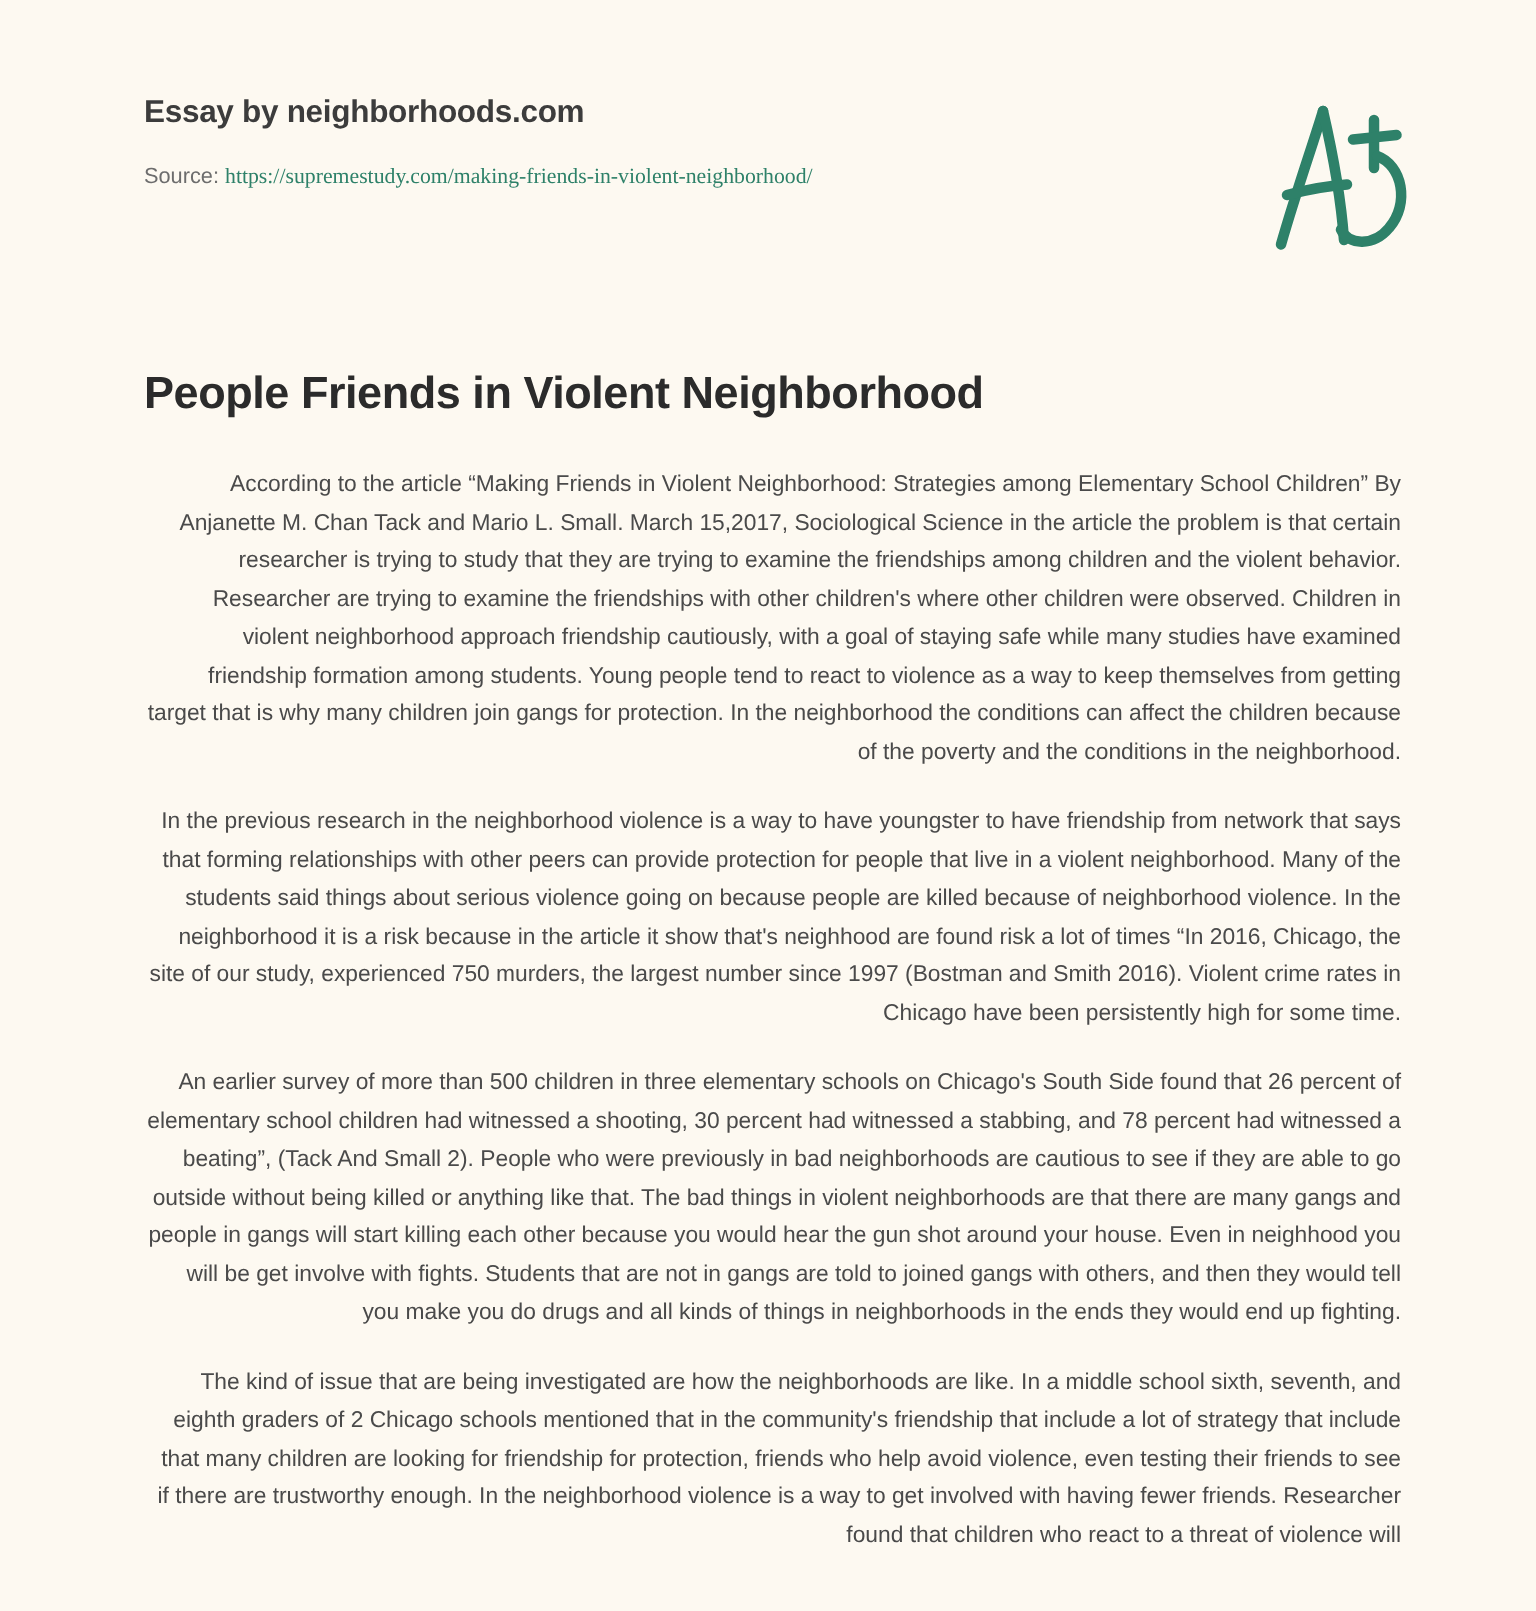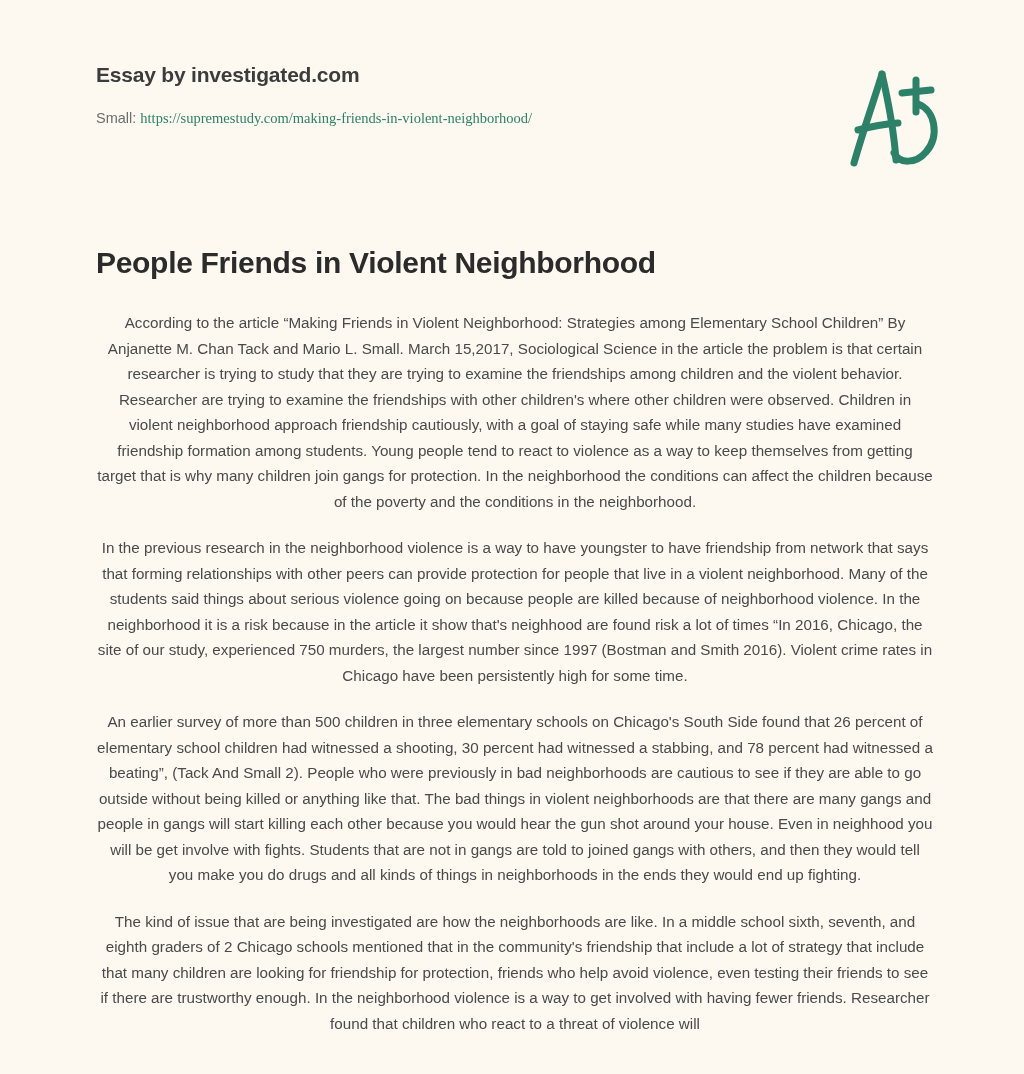--- a/index.html
+++ b/index.html
@@ -80,32 +80,32 @@
     position: absolute;
     left: 96px;
     top: 310px;
     width: 838px;
   }
   .article p {
     margin: 0 0 21px 0;
     font-size: 15.2px;
     line-height: 25.5px;
     color: #4a4a4a;
-    text-align: center;
+    text-align: right;
   }
 </style>
 </head>
 <body>
 
 <div class="page">
 
   <div class="header">
-    <p class="byline">Essay by investigated.com</p>
+    <p class="byline">Essay by neighborhoods.com</p>
     <div class="source-row">
-      <span class="source-label">Small:</span>
+      <span class="source-label">Source:</span>
       <a class="source-link" href="#">https://supremestudy.com/making-friends-in-violent-neighborhood/</a>
     </div>
   </div>
 
   <div class="logo">
     <svg viewBox="0 0 110 125" xmlns="http://www.w3.org/2000/svg" aria-hidden="true">
       <g fill="none" stroke="#2e8169" stroke-width="7" stroke-linecap="round" stroke-linejoin="round">
 
         <path d="M46 14 C40 34, 28 68, 18 103"></path>
 

